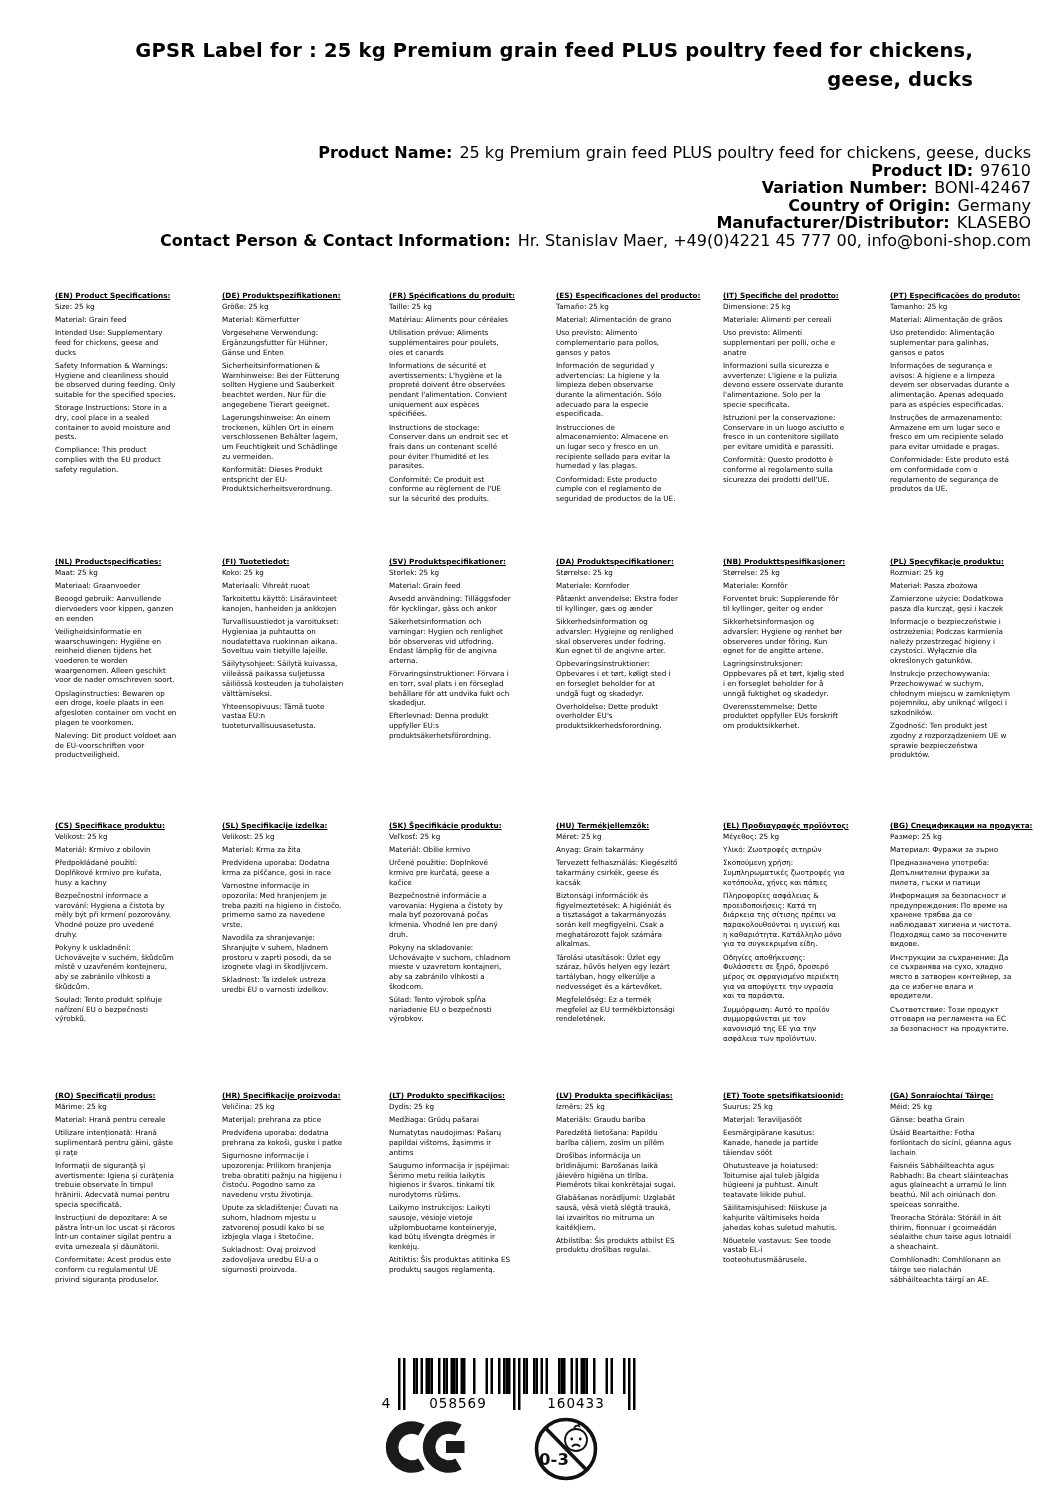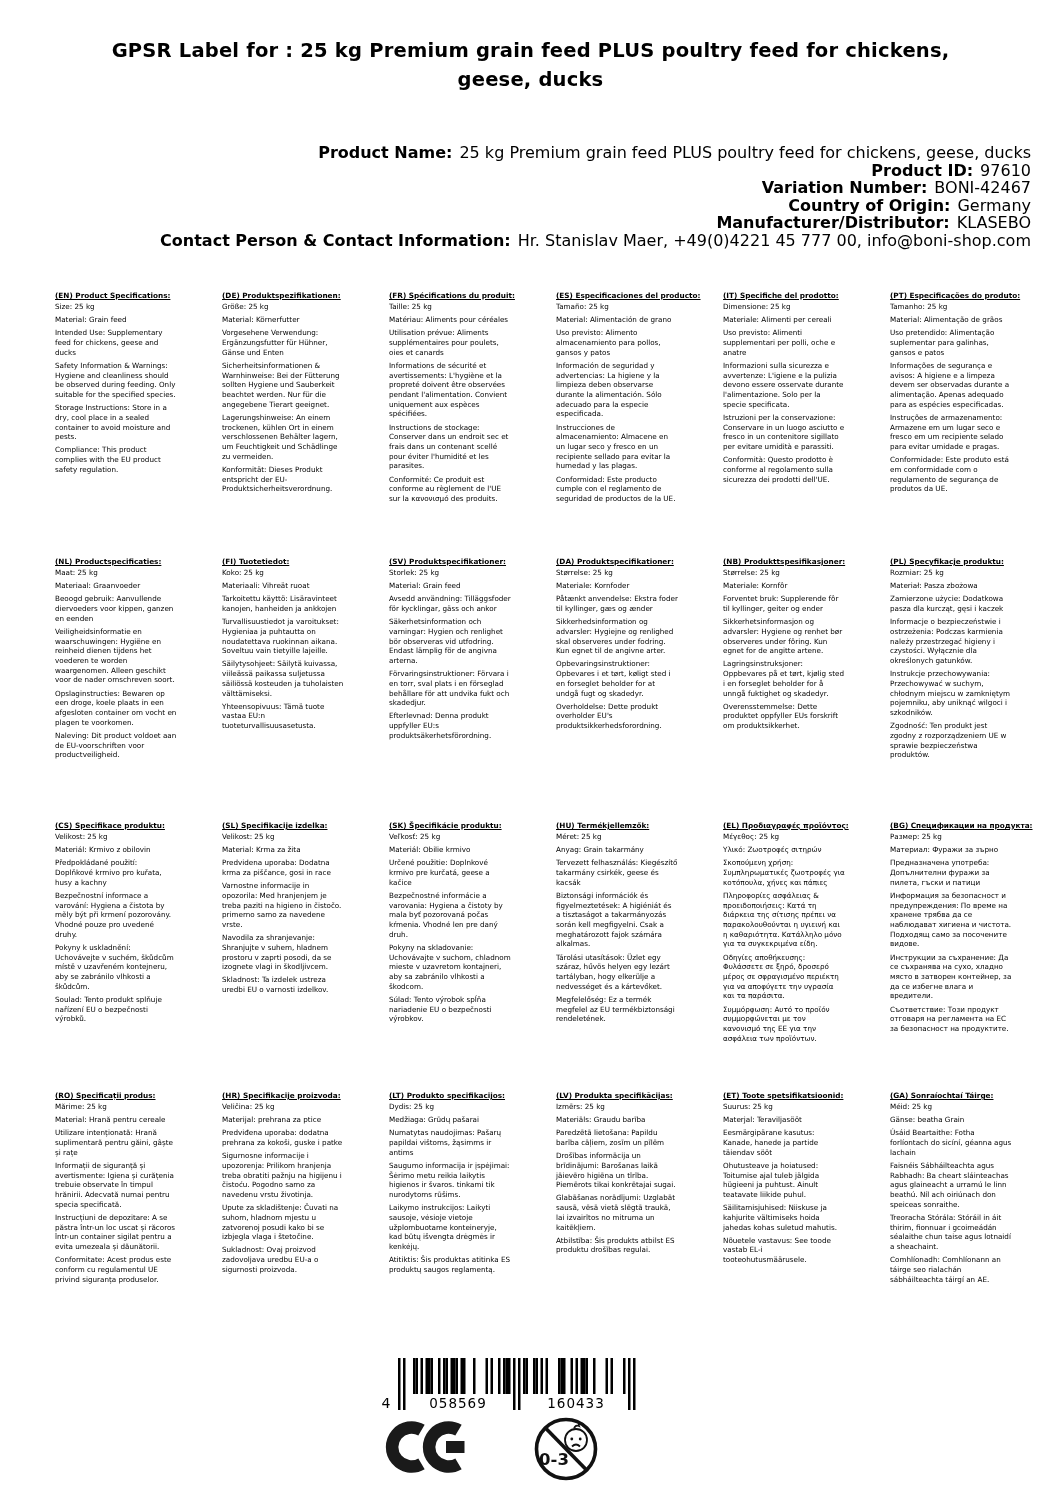--- a/index.html
+++ b/index.html
@@ -6,21 +6,21 @@
   html, body { background: #ffffff; }
   body {
     width: 1061px; height: 1500px;
     position: relative;
     font-family: "DejaVu Sans", "Liberation Sans", sans-serif;
     color: #000;
     overflow: hidden;
   }
   .page-title {
     position: absolute; top: 36px; left: 0; right: 0;
-    text-align: center;
+    text-align: right;
     font-size: 19.5px; font-weight: bold;
     line-height: 29px;
     padding: 0 88px;
     letter-spacing: 0.2px;
   }
   .product-info {
     position: absolute; top: 144px; left: 52px; right: 30px;
     font-size: 16px; line-height: 17.6px; text-align: right;
   }
   .pi-row { white-space: nowrap; }
@@ -82,27 +82,27 @@
       <p>Lagerungshinweise: An einem trockenen, kühlen Ort in einem verschlossenen Behälter lagern, um Feuchtigkeit und Schädlinge zu vermeiden.</p>
       <p>Konformität: Dieses Produkt entspricht der EU-Produktsicherheitsverordnung.</p>
     </div>
     <div class="spec-block">
       <h3>(FR) Spécifications du produit:</h3>
       <p>Taille: 25 kg</p>
       <p>Matériau: Aliments pour céréales</p>
       <p>Utilisation prévue: Aliments supplémentaires pour poulets, oies et canards</p>
       <p>Informations de sécurité et avertissements: L'hygiène et la propreté doivent être observées pendant l'alimentation. Convient uniquement aux espèces spécifiées.</p>
       <p>Instructions de stockage: Conserver dans un endroit sec et frais dans un contenant scellé pour éviter l'humidité et les parasites.</p>
-      <p>Conformité: Ce produit est conforme au règlement de l'UE sur la κανονισμό des produits.</p>
+      <p>Conformité: Ce produit est conforme au règlement de l'UE sur la sécurité des produits.</p>
     </div>
     <div class="spec-block">
       <h3>(ES) Especificaciones del producto:</h3>
       <p>Tamaño: 25 kg</p>
       <p>Material: Alimentación de grano</p>
-      <p>Uso previsto: Alimento almacenamiento para pollos, gansos y patos</p>
+      <p>Uso previsto: Alimento complementario para pollos, gansos y patos</p>
       <p>Información de seguridad y advertencias: La higiene y la limpieza deben observarse durante la alimentación. Sólo adecuado para la especie especificada.</p>
       <p>Instrucciones de almacenamiento: Almacene en un lugar seco y fresco en un recipiente sellado para evitar la humedad y las plagas.</p>
       <p>Conformidad: Este producto cumple con el reglamento de seguridad de productos de la UE.</p>
     </div>
     <div class="spec-block">
       <h3>(IT) Specifiche del prodotto:</h3>
       <p>Dimensione: 25 kg</p>
       <p>Materiale: Alimenti per cereali</p>
       <p>Uso previsto: Alimenti supplementari per polli, oche e anatre</p>
       <p>Informazioni sulla sicurezza e avvertenze: L'igiene e la pulizia devono essere osservate durante l'alimentazione. Solo per la specie specificata.</p>

